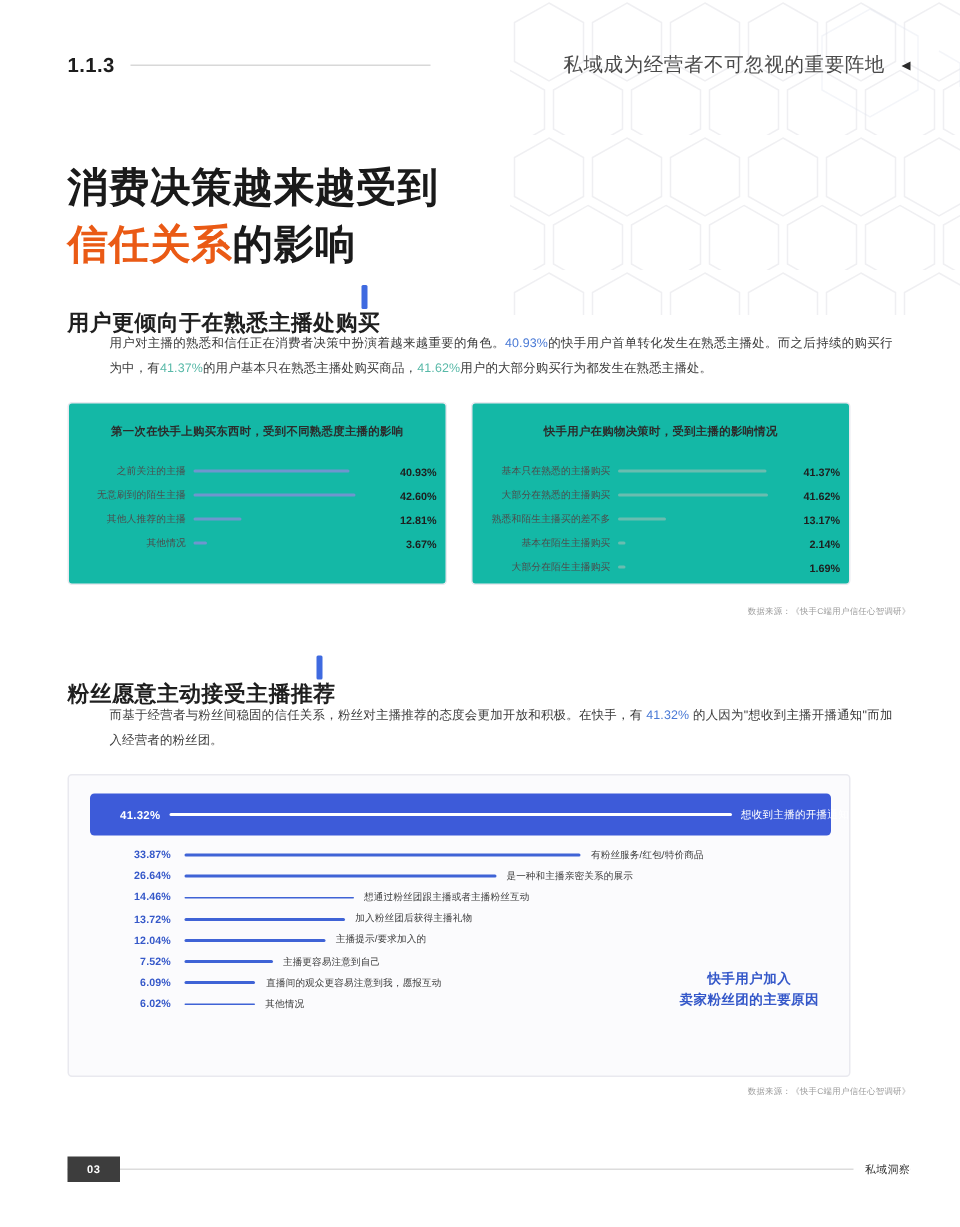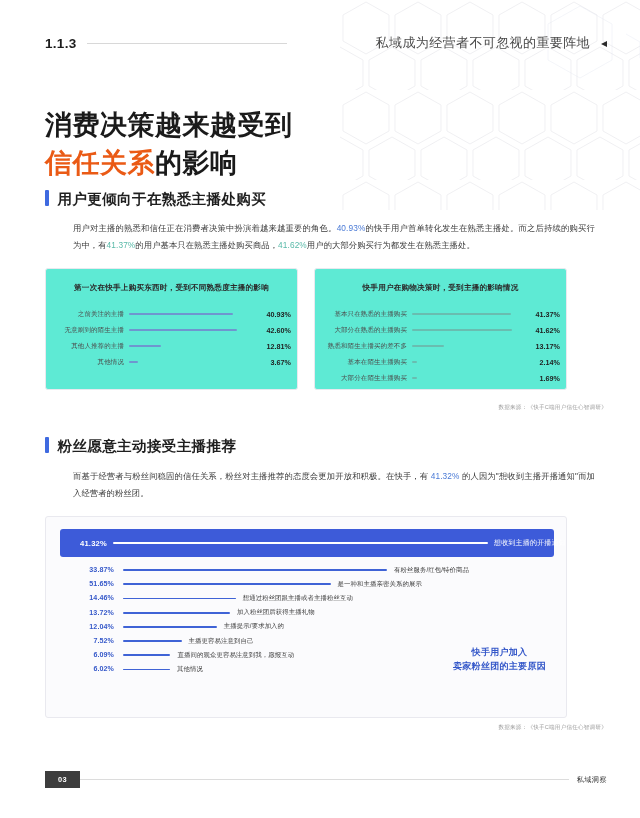--- a/index.html
+++ b/index.html
@@ -45,41 +45,41 @@
 
   
   .title-block { position:absolute; top:78px; left:45px;margin-top:28px; }
   .title-line {
     font-size:27px; font-weight:bold; line-height:1.42;
     letter-spacing:.5px; color:#1a1a1a; white-space:nowrap;
   }
   .title-accent { color:#ea5a15;text-align:center; }
 
   
-  .sec-head { position:absolute; left:45px; display:flex; align-items:flex-start; }
+  .sec-head { position:absolute; left:45px; display:flex; align-items:flex-end;flex-direction:column; }
   .sec-bar {
     width:3.5px; height:16px; background:#3f6ae0; margin-right:9px; border-radius:1px;
   }
   .sec-title {
     font-size:14.5px; font-weight:bold; color:#1f1f1f; letter-spacing:.4px;
   }
 
   
   .para {
     position:absolute; left:45px; width:522px;
     font-size:8.3px; line-height:2.1; color:#3a3a3a; text-align:justify;
     letter-spacing:.1px;
     margin-left:28px;
   }
   .hl-blue { color:#4a7ad6; }
   .hl-green { color:#58b9a8; }
 
   
   .card {
-    position:absolute; background:#5eead4; border:1px solid #e9e9ef; border-radius:3px;
+    position:absolute; background:#14b8a6; border:1px solid #e9e9ef; border-radius:3px;
   }
   .card-title {
     text-align:center; font-size:7.6px; font-weight:bold; color:#2b2b2b;
     letter-spacing:.2px; margin-top:14px;
   }
   .mini-rows { margin-top:13px; }
   .mini-row {
     display:flex; align-items:center; height:16px; padding-right:6px;
   }
   .mini-label {
@@ -291,21 +291,21 @@
   </div>
   <div class="big-rows" id="bigrows">
       <div class="big-row">
         <div class="big-val">33.87%</div>
         <div class="big-track">
           <div class="big-line" style="width: 263.943px;"></div>
           <div class="big-label">有粉丝服务/红包/特价商品</div>
         </div>
       </div>
       <div class="big-row">
-        <div class="big-val">51.65%</div>
+        <div class="big-val">26.64%</div>
         <div class="big-track">
           <div class="big-line" style="width: 207.601px;"></div>
           <div class="big-label">是一种和主播亲密关系的展示</div>
         </div>
       </div>
       <div class="big-row">
         <div class="big-val">14.46%</div>
         <div class="big-track">
           <div class="big-line" style="width: 112.684px;"></div>
           <div class="big-label">想通过粉丝团跟主播或者主播粉丝互动</div>

